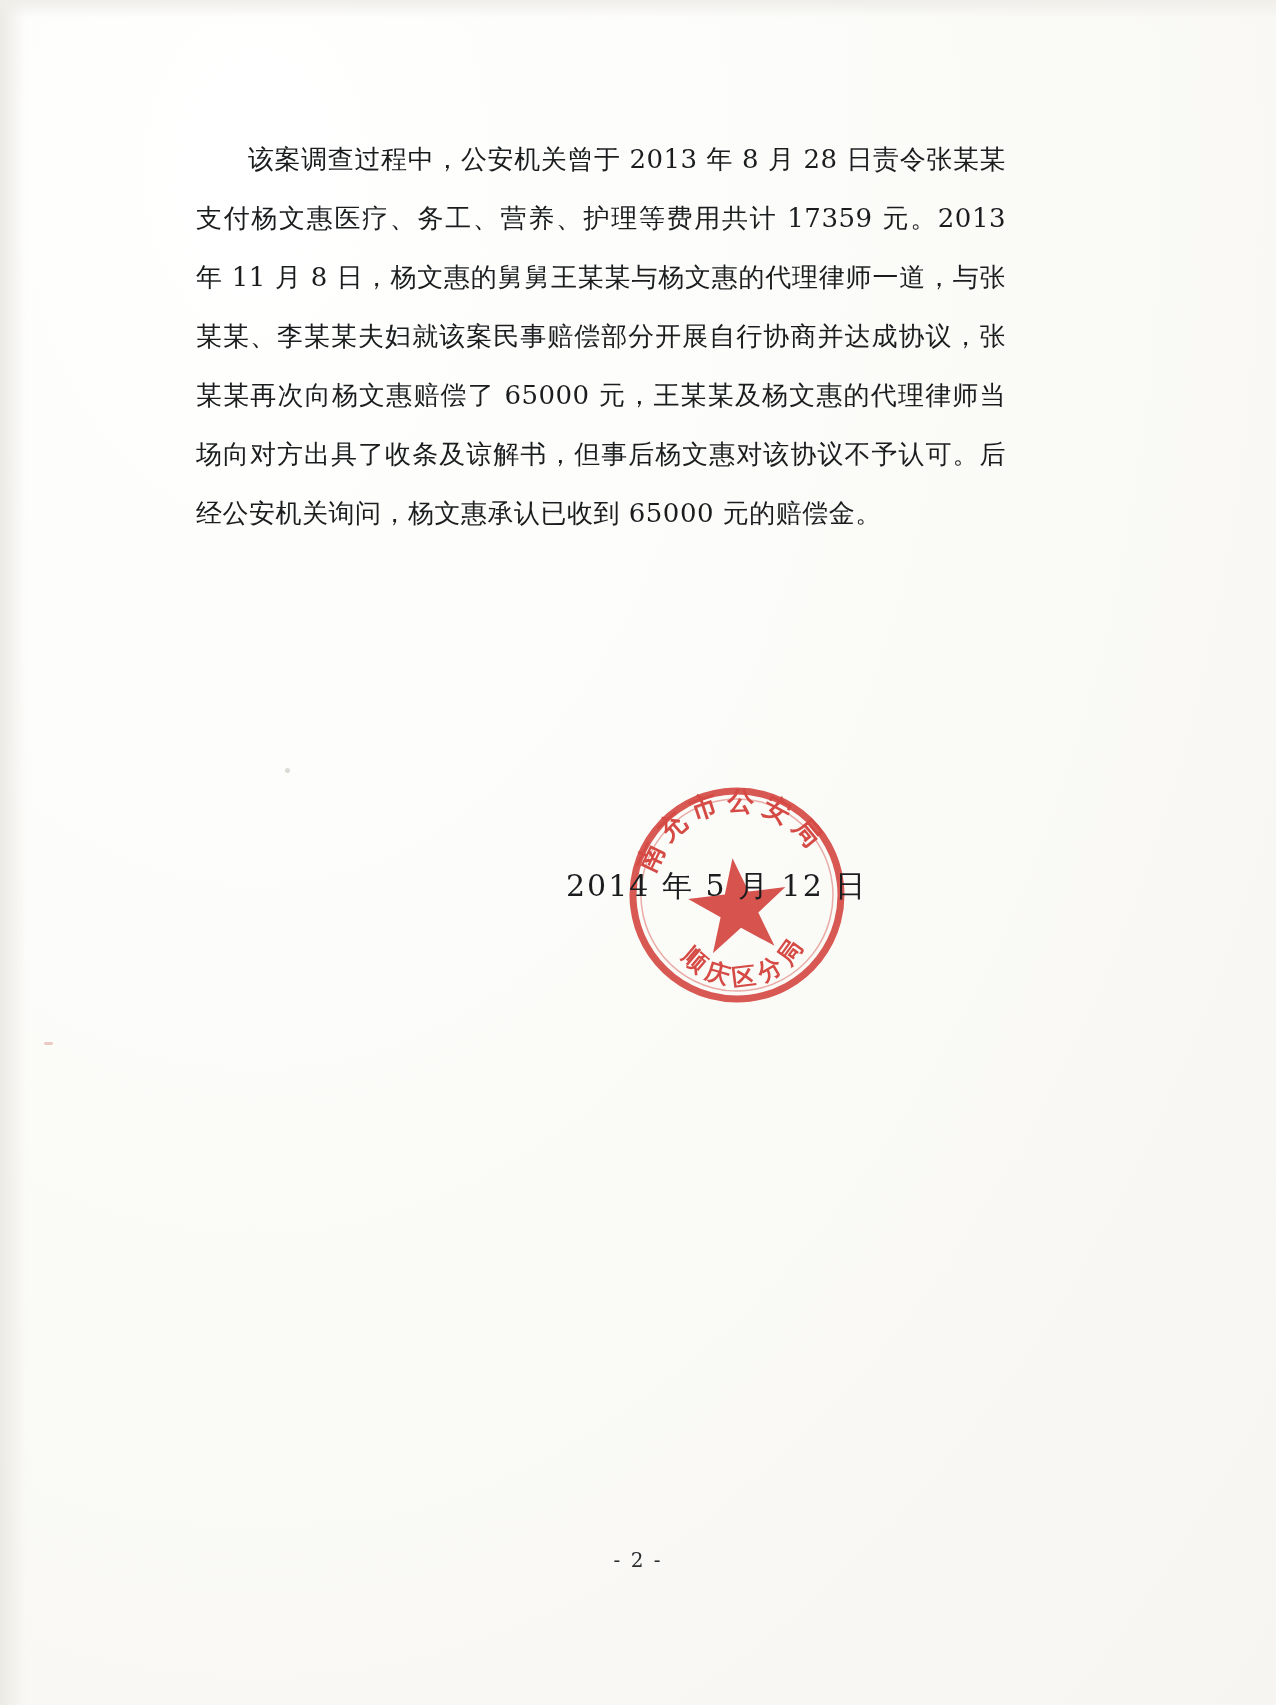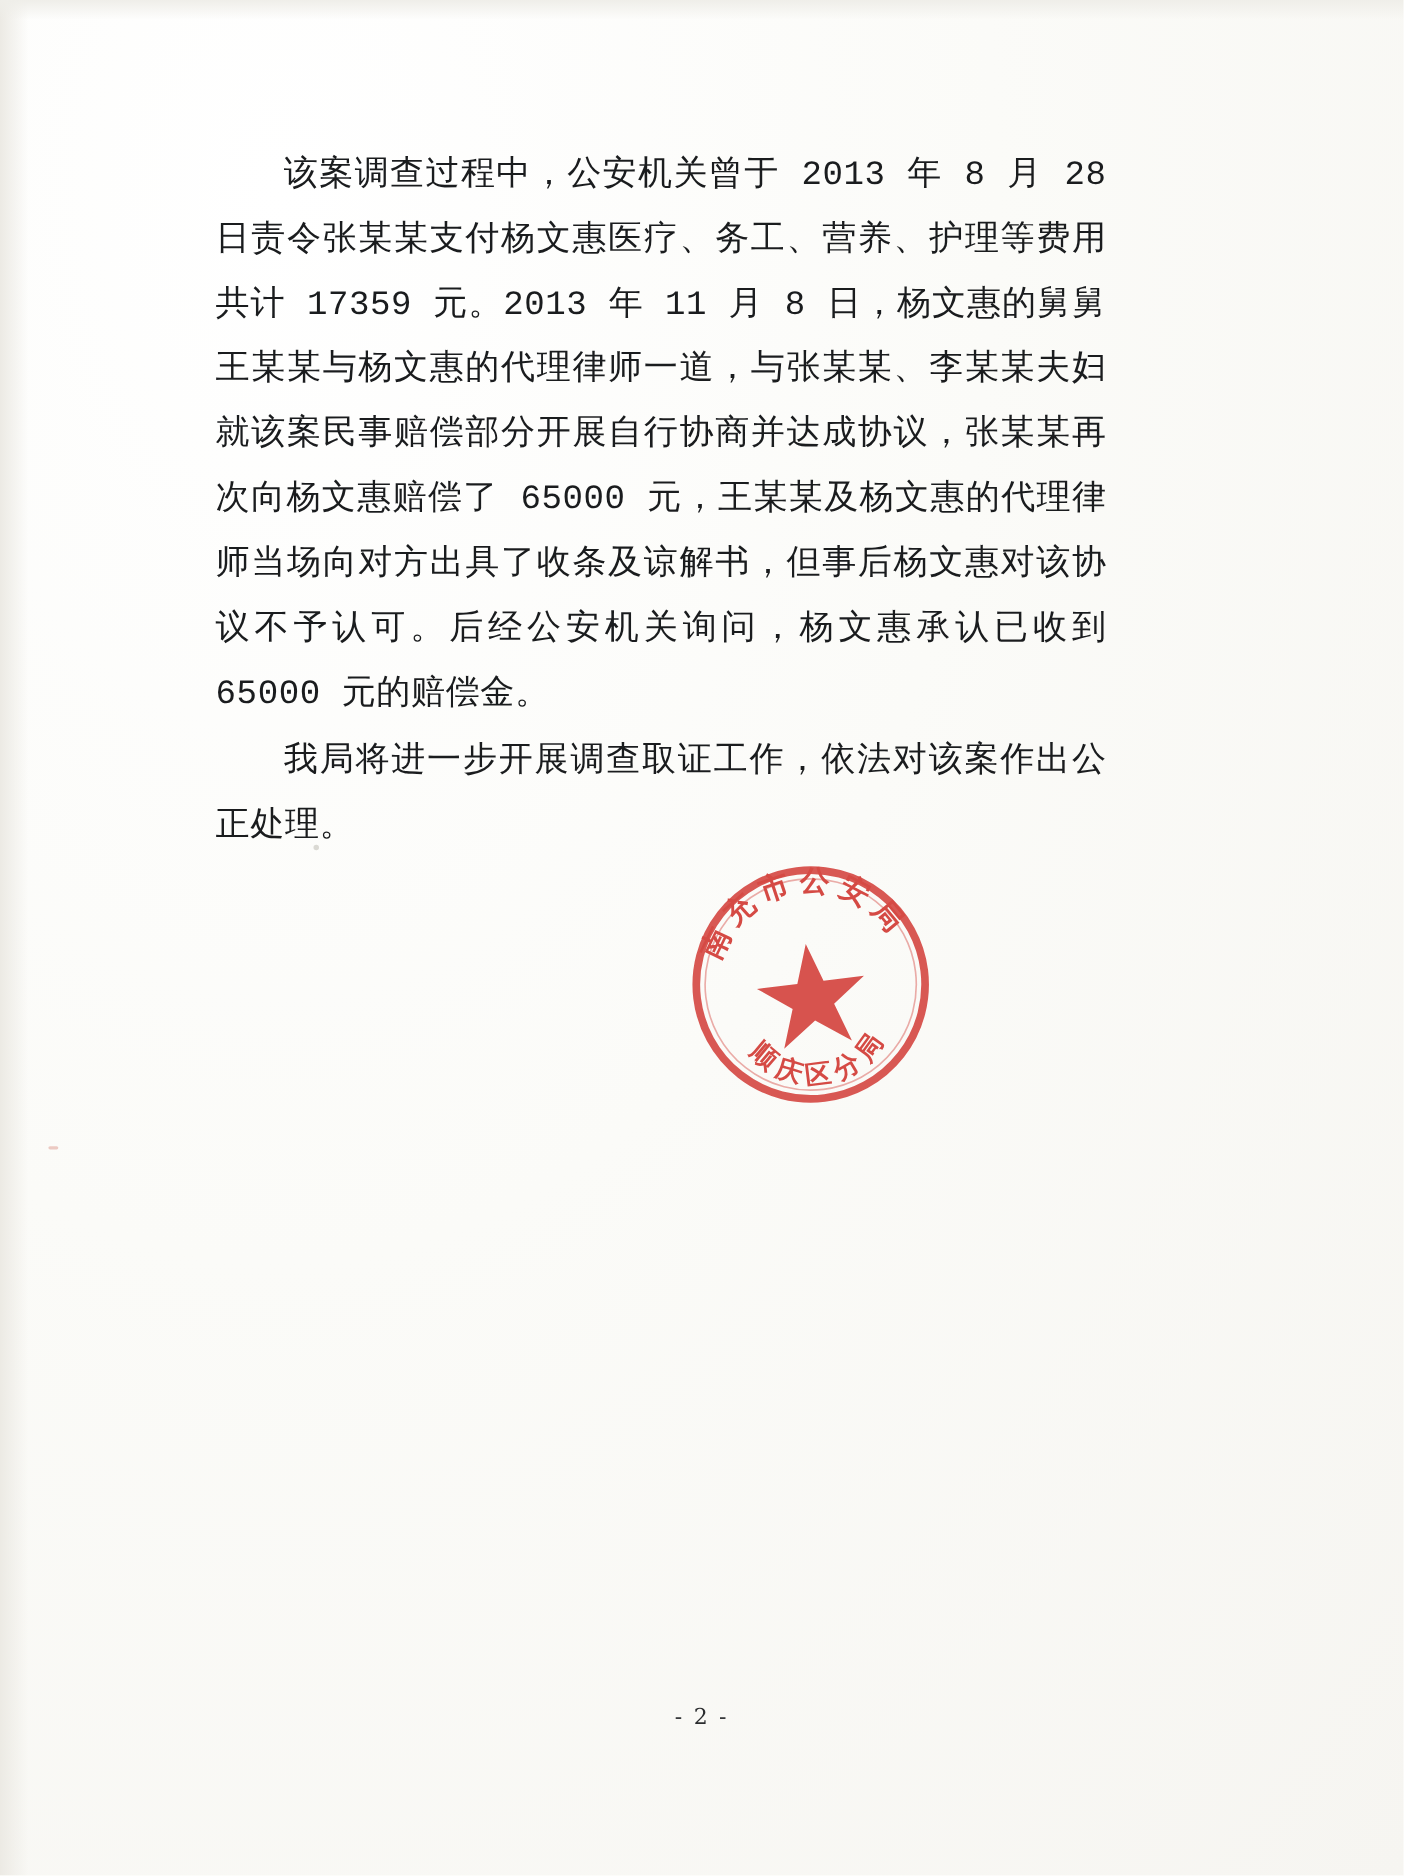--- a/index.html
+++ b/index.html
@@ -35,29 +35,28 @@
     pointer-events: none;
   }
 
   .body-text {
     position: absolute;
     left: 196px;
     top: 130px;
     width: 810px;
   }
   .para {
-    font-size: 31px;
+    font-size: 26px;
     line-height: 59px;
     letter-spacing: 0.5px;
     text-align: justify;
     text-justify: inter-ideograph;
     text-indent: 2em;
     margin: 0 0 0 0;
     color: #1a1c1e;
-    font-family: Liberation Mono, monospace;
   }
   .para + .para {
     margin-top: 2px;
   }
 
   .signature-block {
     position: absolute;
     left: 566px;
     top: 858px;
     width: 420px;
@@ -110,21 +109,20 @@
 
 <div class="page">
   <div class="page-edge-left"></div>
   <div class="page-edge-top"></div>
 
   <div class="speck speck-1"></div>
   <div class="speck speck-2"></div>
 
   <div class="body-text">
     <p class="para">该案调查过程中，公安机关曾于 2013 年 8 月 28 日责令张某某支付杨文惠医疗、务工、营养、护理等费用共计 17359 元。2013 年 11 月 8 日，杨文惠的舅舅王某某与杨文惠的代理律师一道，与张某某、李某某夫妇就该案民事赔偿部分开展自行协商并达成协议，张某某再次向杨文惠赔偿了 65000 元，王某某及杨文惠的代理律师当场向对方出具了收条及谅解书，但事后杨文惠对该协议不予认可。后经公安机关询问，杨文惠承认已收到 65000 元的赔偿金。</p>
-    <p class="para">我局将进一步开展调查取证工作，依法对该案作出公正处理。</p>
   </div>
 
   <div class="seal">
     <svg width="230" height="230" viewBox="0 0 230 230" aria-hidden="true">
       <defs>
         <path id="topArc" d="M 30,115 A 85,85 0 0 1 200,115" fill="none"></path>
         <path id="botArc" d="M 42,132 A 73,73 0 0 0 188,132" fill="none"></path>
       </defs>
       <circle cx="115" cy="115" r="104" fill="none" stroke="#d0322c" stroke-width="7" opacity="0.92"></circle>
       <circle cx="115" cy="115" r="96" fill="none" stroke="#d0322c" stroke-width="1.5" opacity="0.45"></circle>
@@ -132,16 +130,17 @@
       <text font-family="'DejaVu Serif','Liberation Serif',serif" font-size="27" fill="#d0322c" letter-spacing="7" font-weight="bold">
         <textPath href="#topArc" startOffset="50%" text-anchor="middle">南充市公安局</textPath>
       </text>
       <text font-family="'DejaVu Serif','Liberation Serif',serif" font-size="24" fill="#d0322c" letter-spacing="6" font-weight="bold">
         <textPath href="#botArc" startOffset="50%" text-anchor="middle">顺庆区分局</textPath>
       </text>
     </svg>
   </div>
 
   <div class="signature-block">
+    <div class="sig-line sig-date">2014 年 5 月 12 日</div>
   </div>
 
   <div class="page-number">- 2 -</div>
 </div>
 
 </body></html>

